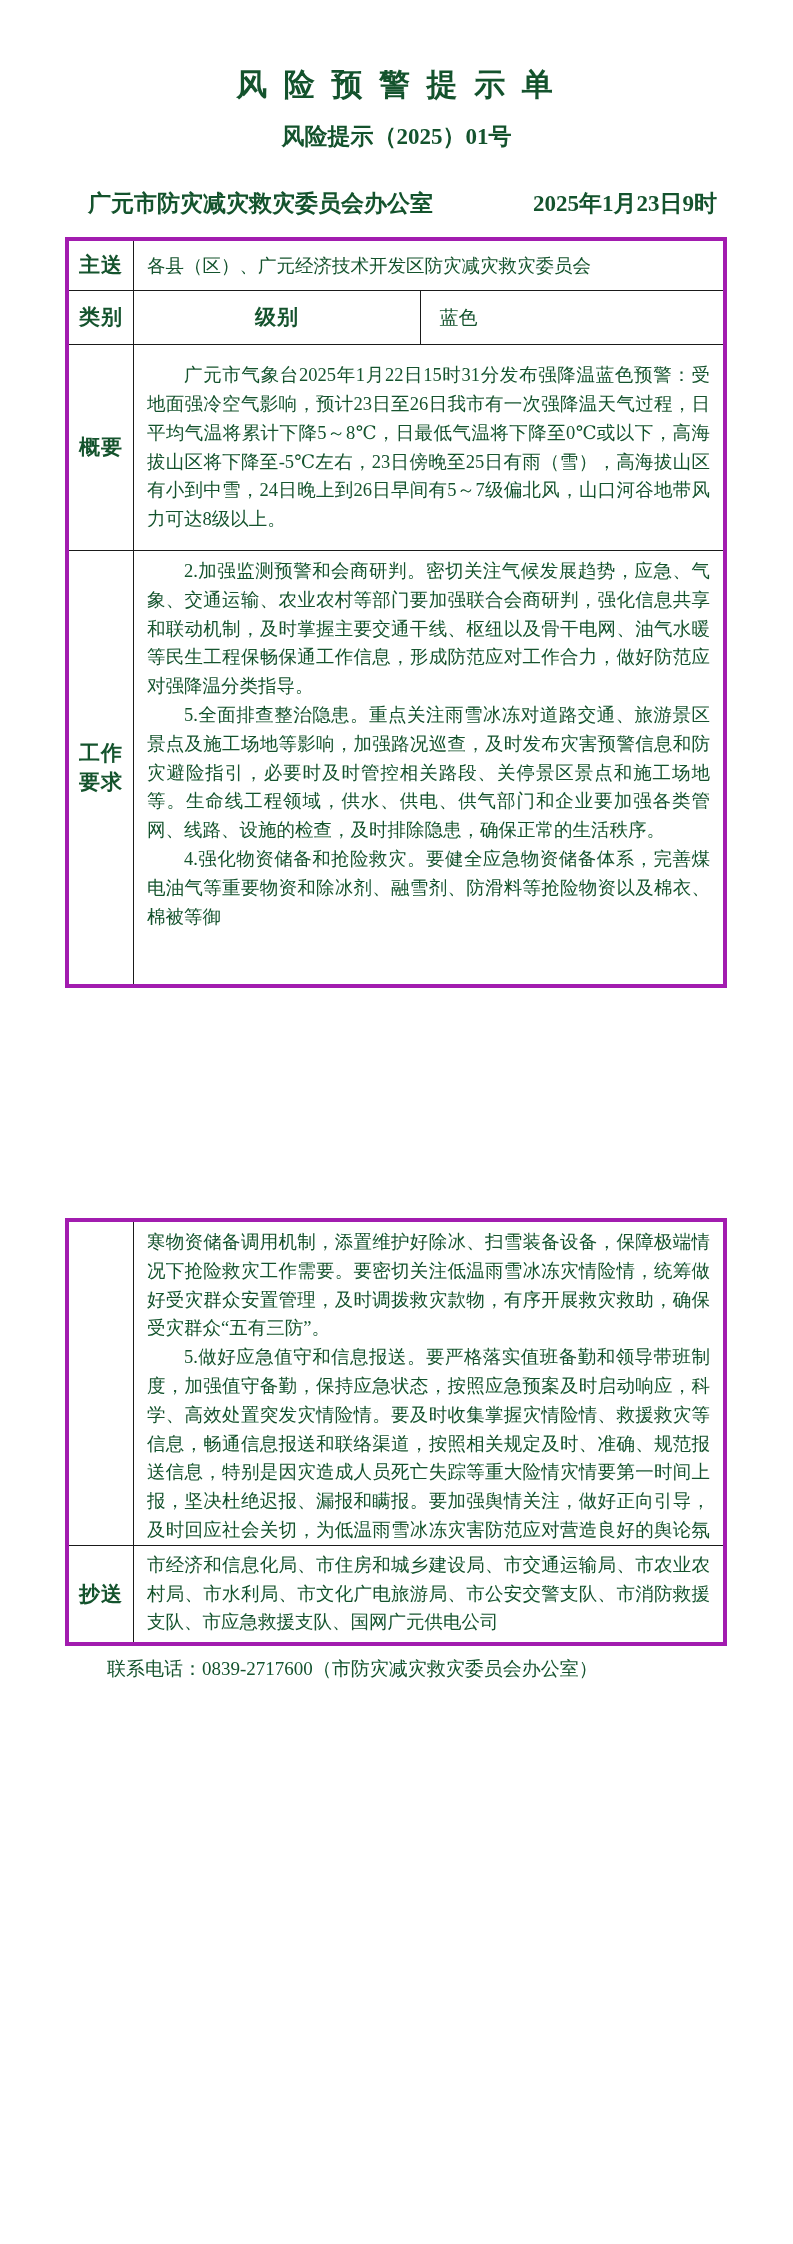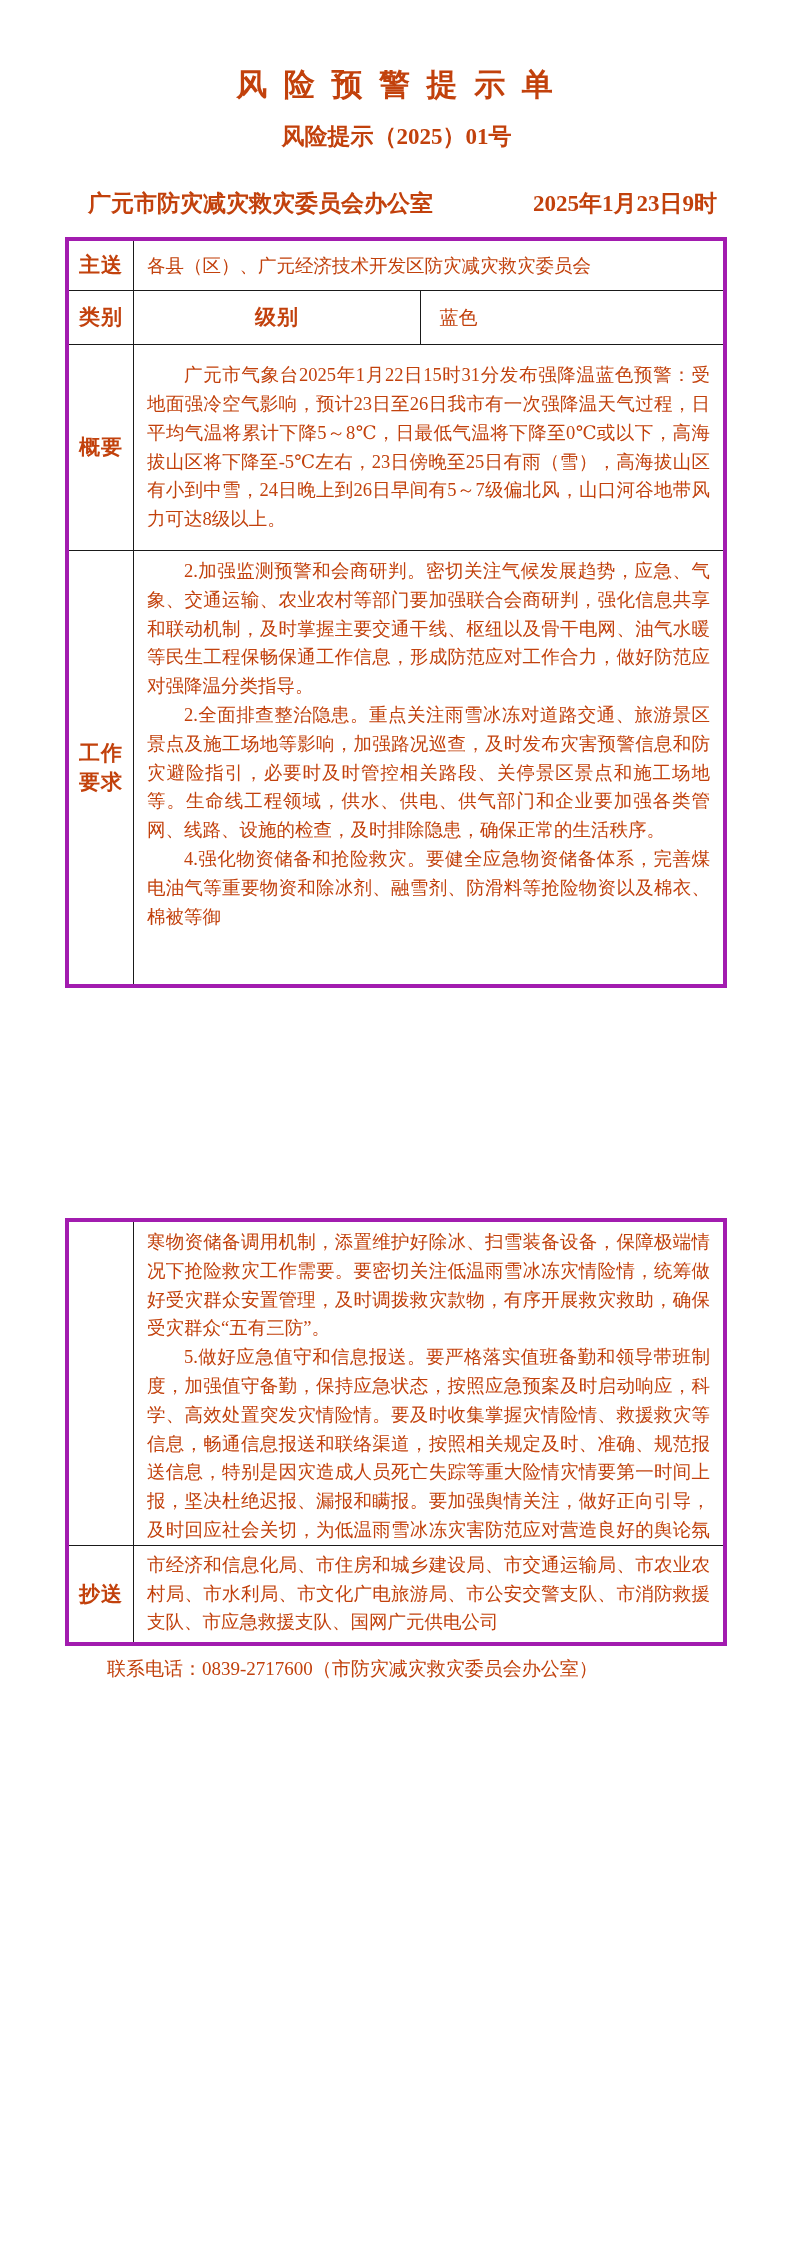--- a/index.html
+++ b/index.html
@@ -1,21 +1,21 @@
 <!DOCTYPE html>
 <html lang="zh"><head>
 <meta charset="utf-8">
 <style>
   html,body{margin:0;padding:0;background:#e8e8e8;}
   .page{
     position:relative;
     width:793px;height:2244px;
     margin:0 auto;
     background:#ffffff;
-    color:#c2410c;
+    color:#14532d;
     font-family:"Liberation Serif","DejaVu Serif",serif;
     overflow:hidden;
   }
   .title{
     position:absolute;top:64px;left:0;right:0;
     text-align:center;
     font-size:31px;font-weight:bold;
     letter-spacing:4px;
     font-family:"Liberation Sans","DejaVu Sans",sans-serif;
     white-space:nowrap;
@@ -131,21 +131,21 @@
       </div>
     </div>
 
     <div class="trow cols-2 r-work">
       <div class="tcell label-cell">
         <span>工作</span>
         <span>要求</span>
       </div>
       <div class="tcell para-cell">
         <p class="indent">2.加强监测预警和会商研判。密切关注气候发展趋势，应急、气象、交通运输、农业农村等部门要加强联合会商研判，强化信息共享和联动机制，及时掌握主要交通干线、枢纽以及骨干电网、油气水暖等民生工程保畅保通工作信息，形成防范应对工作合力，做好防范应对强降温分类指导。</p>
-        <p class="indent">2.全面排查整治隐患。重点关注雨雪冰冻对道路交通、旅游景区景点及施工场地等影响，加强路况巡查，及时发布灾害预警信息和防灾避险指引，必要时及时管控相关路段、关停景区景点和施工场地等。生命线工程领域，供水、供电、供气部门和企业要加强各类管网、线路、设施的检查，及时排除隐患，确保正常的生活秩序。</p>
+        <p class="indent">5.全面排查整治隐患。重点关注雨雪冰冻对道路交通、旅游景区景点及施工场地等影响，加强路况巡查，及时发布灾害预警信息和防灾避险指引，必要时及时管控相关路段、关停景区景点和施工场地等。生命线工程领域，供水、供电、供气部门和企业要加强各类管网、线路、设施的检查，及时排除隐患，确保正常的生活秩序。</p>
         <p class="indent">4.强化物资储备和抢险救灾。要健全应急物资储备体系，完善煤电油气等重要物资和除冰剂、融雪剂、防滑料等抢险物资以及棉衣、棉被等御</p>
       </div>
     </div>
 
   </div>
 
   <div class="doc-table t2">
 
     <div class="trow cols-2 r-cont">
       <div class="tcell label-cell"></div>

